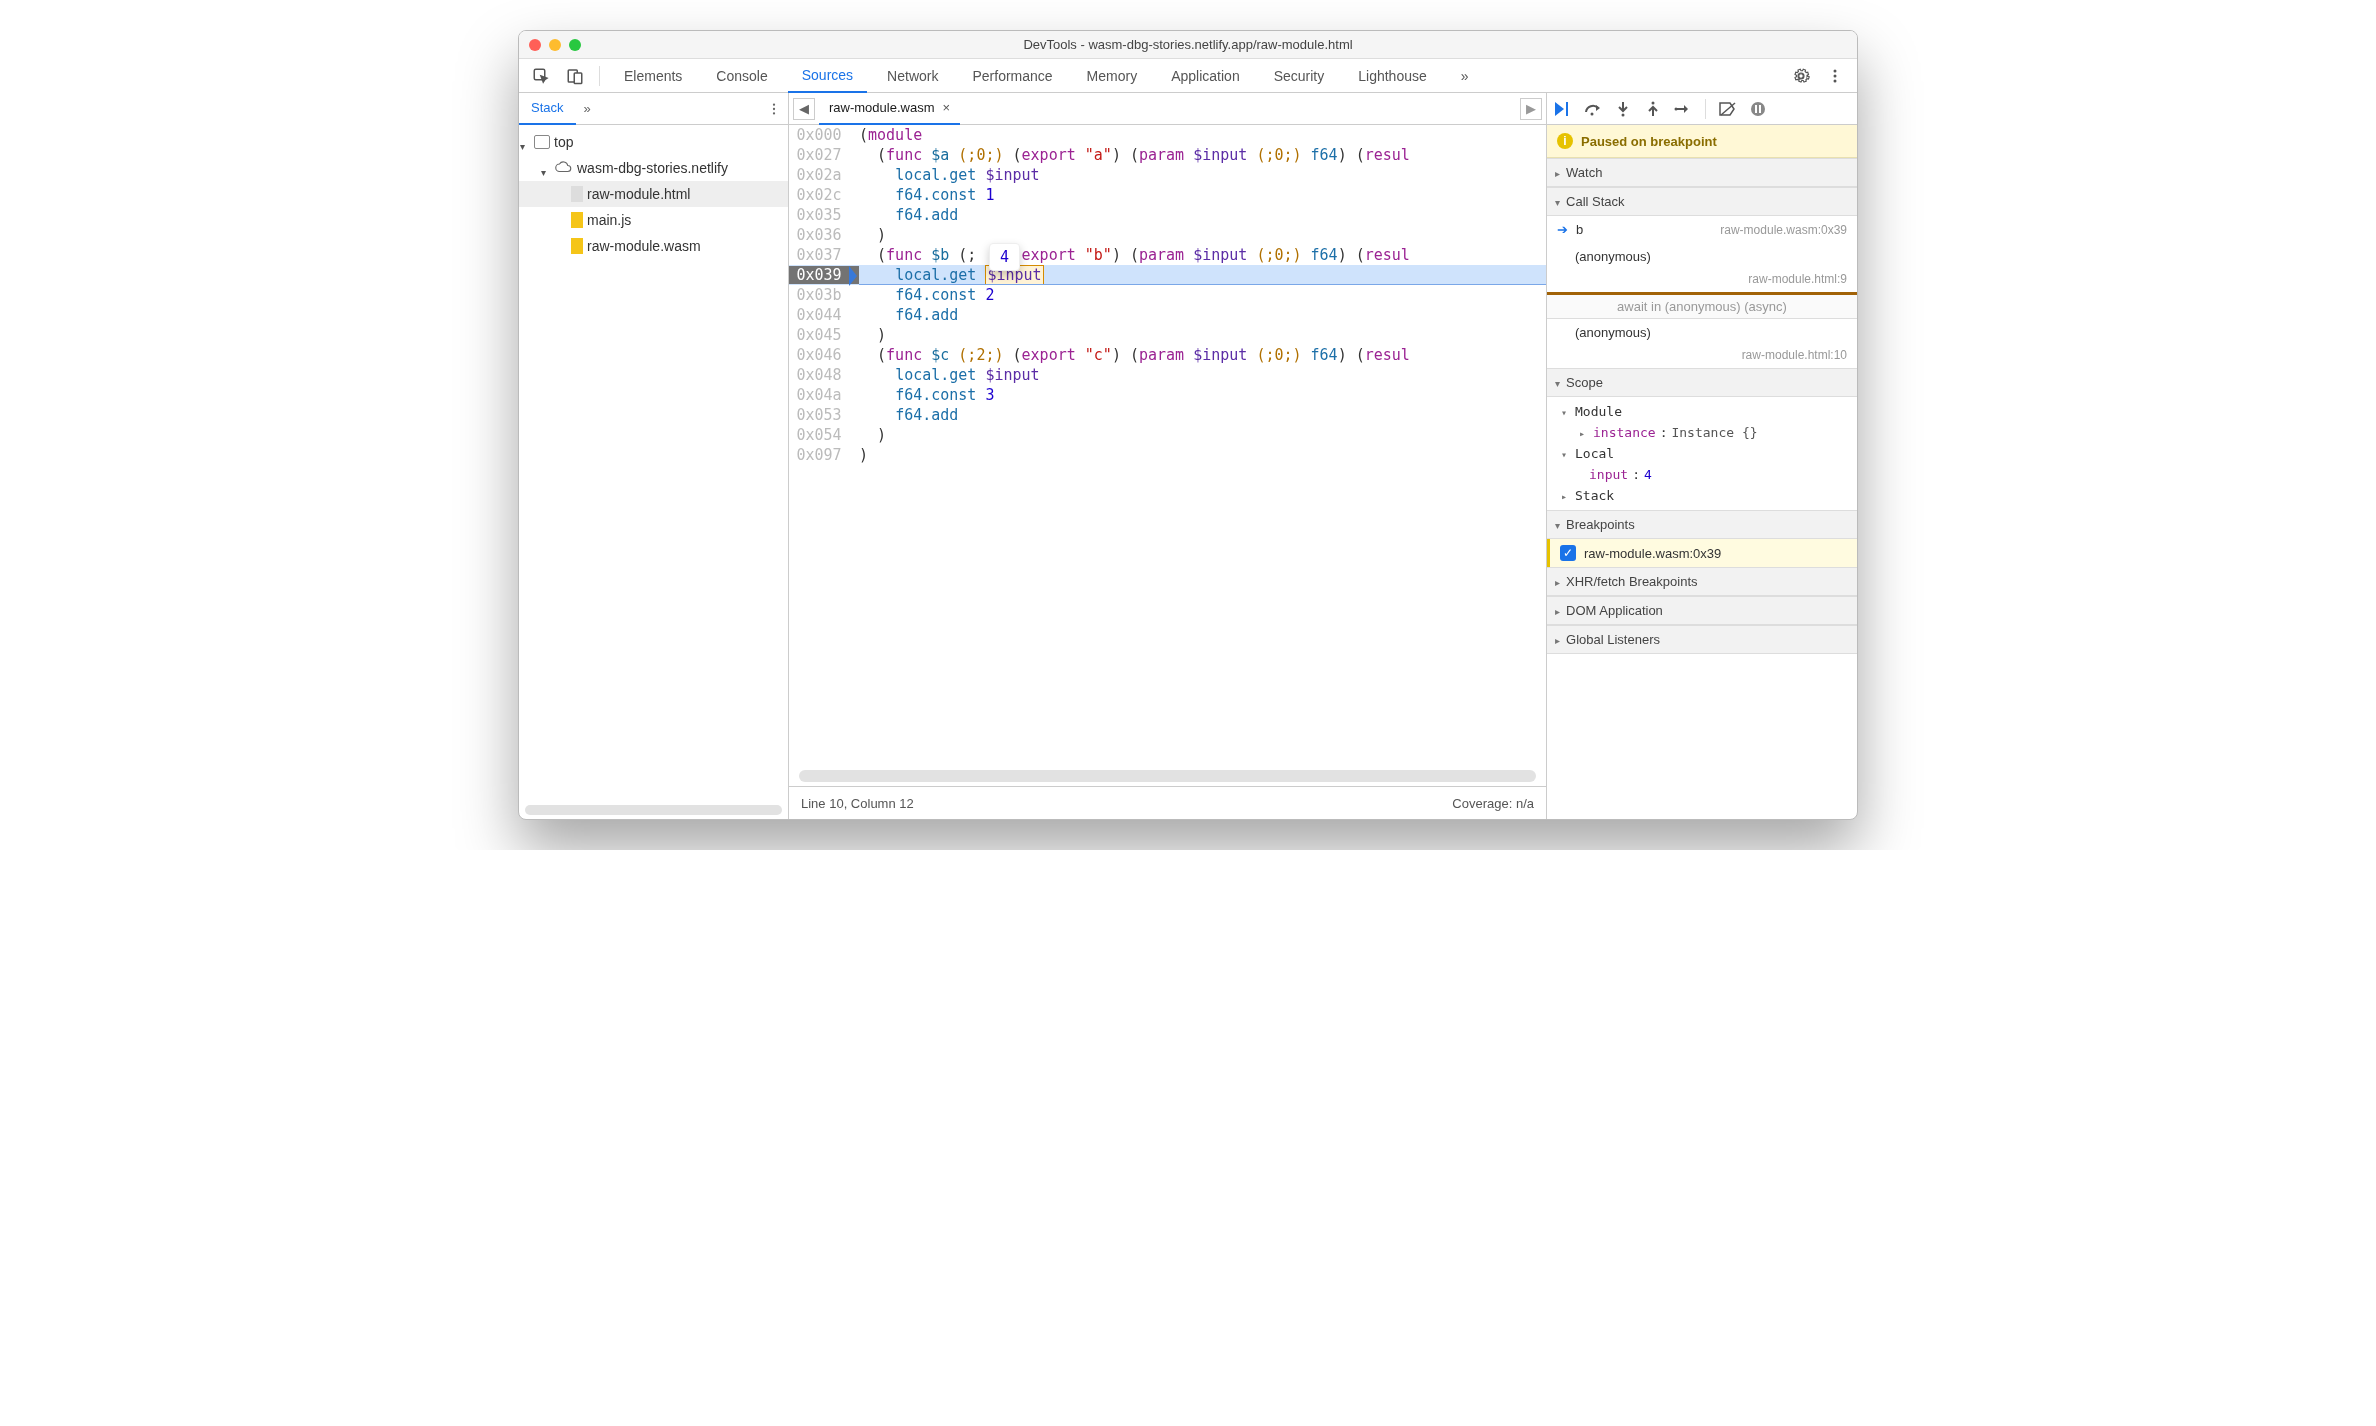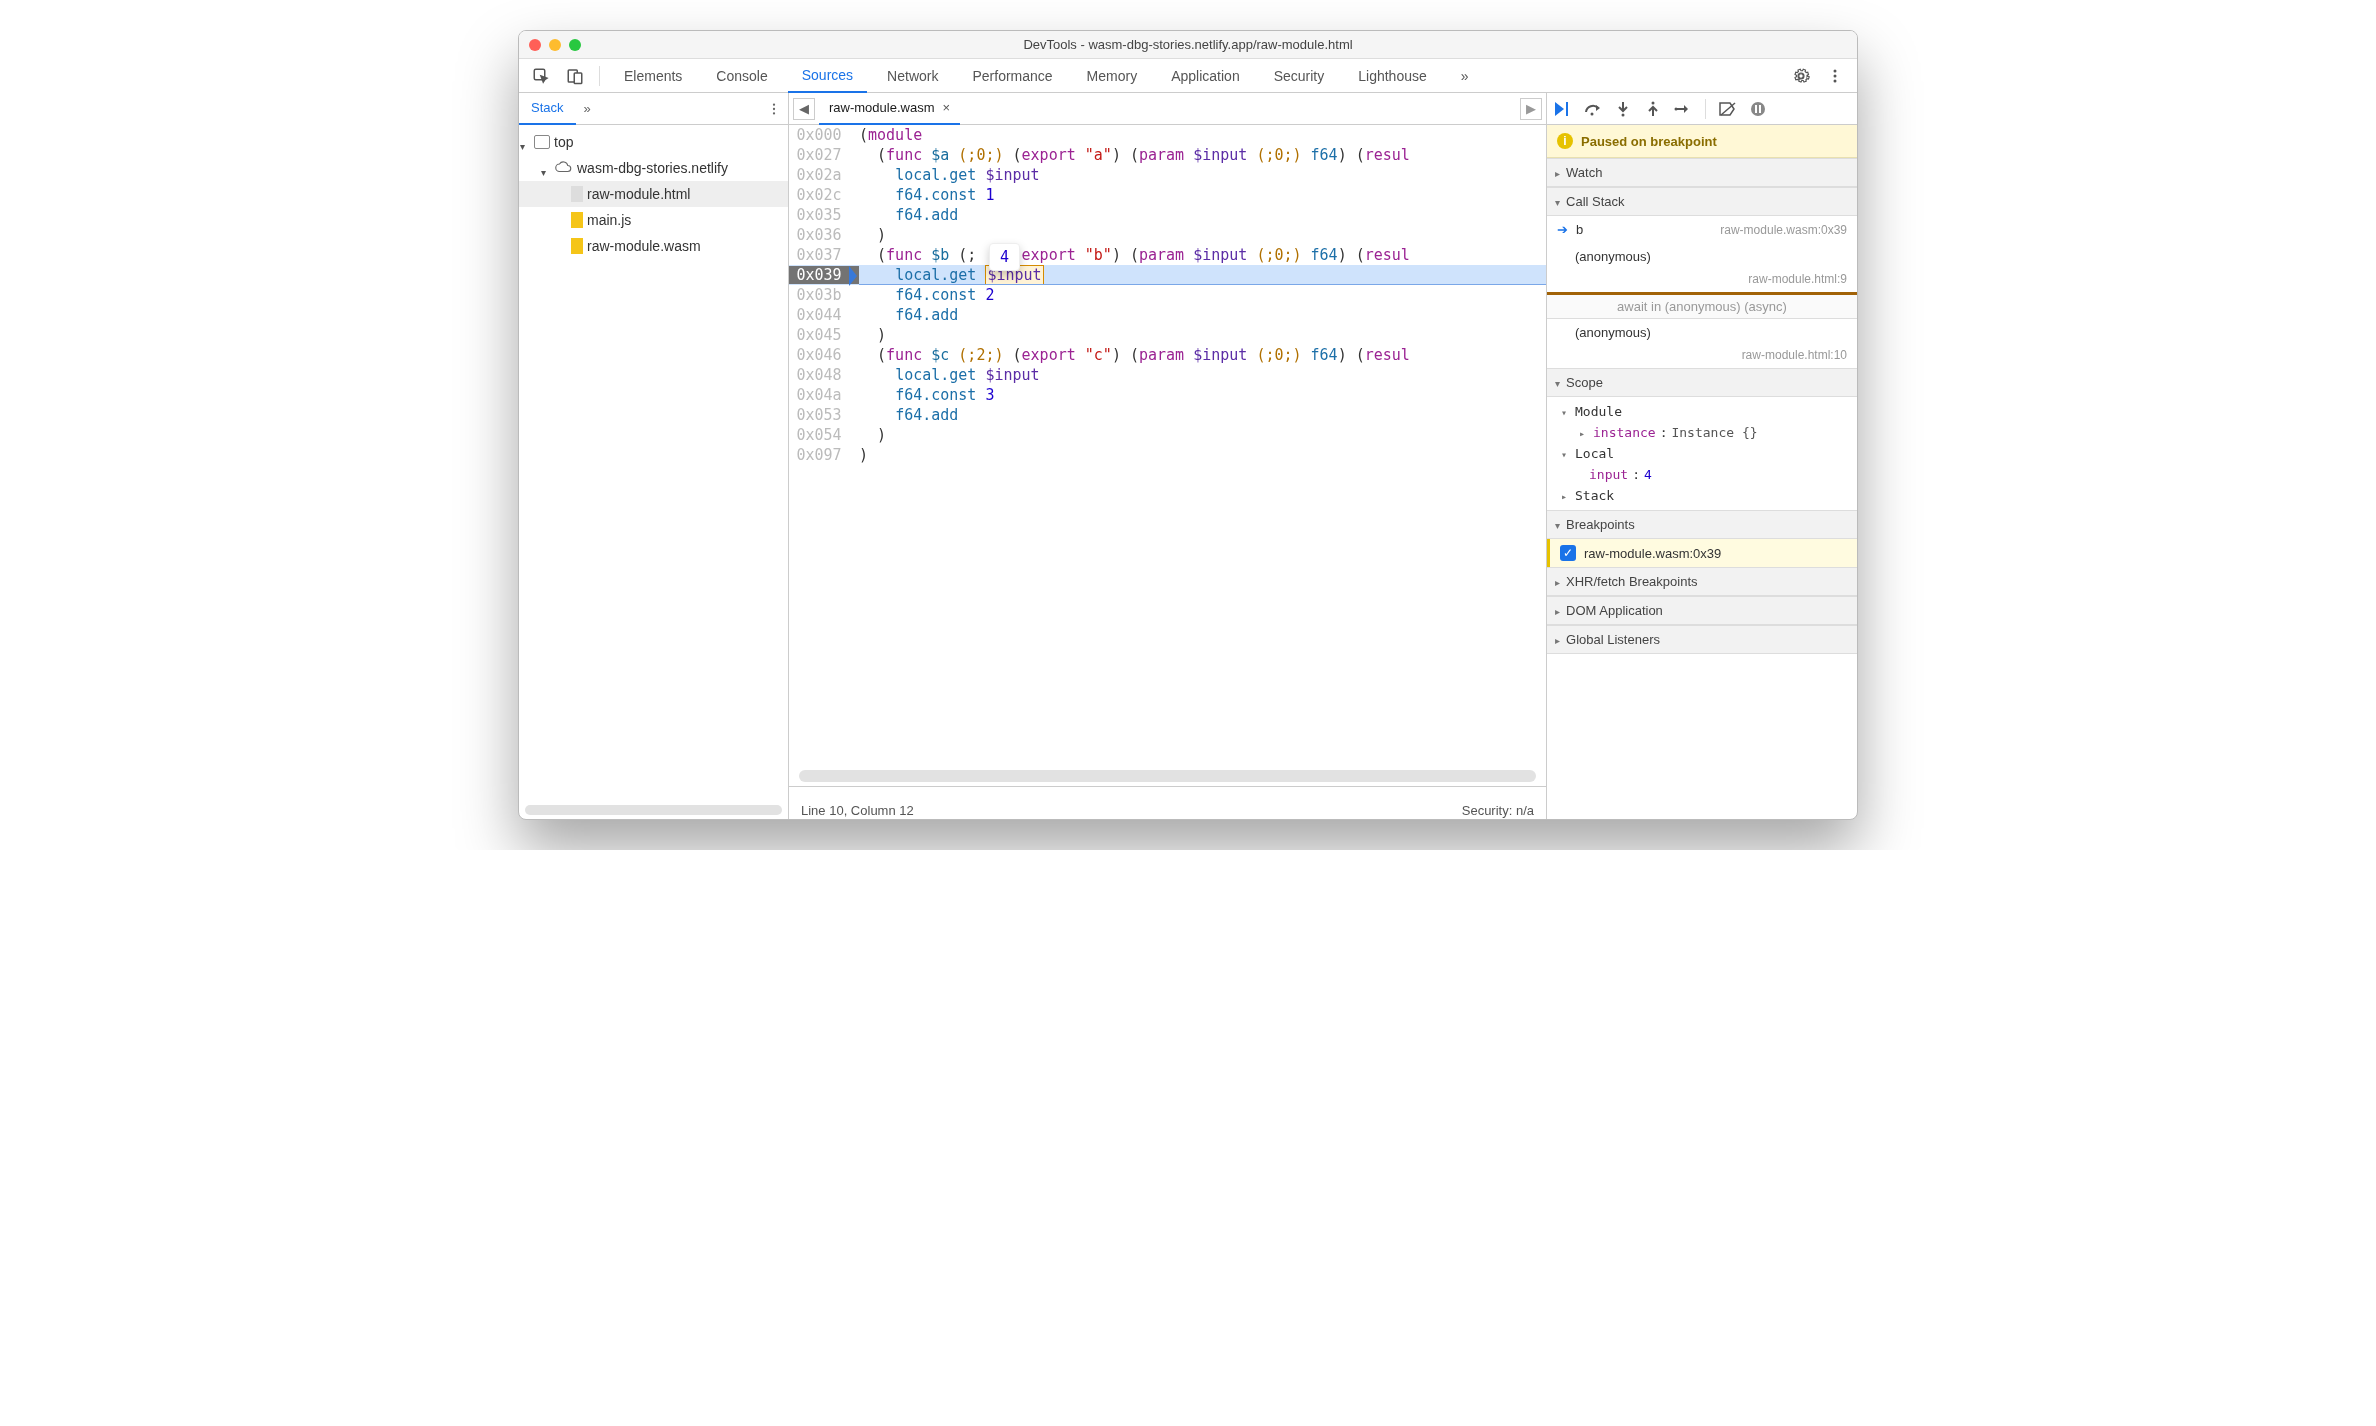--- a/index.html
+++ b/index.html
@@ -47,21 +47,21 @@
   .code { flex:1; overflow:auto; font-family: Menlo, Consolas, monospace; font-size:15px; position:relative; }
   .crow { display:flex; height:20px; align-items:center; white-space:pre; }
   .gutter { width:70px; text-align:center; padding-right:10px; color:#bbb; flex-shrink:0;}
   .crow.current { background:#cfe3fc; }
   .crow.current .gutter { background:#737373; color:#fff; position:relative;}
   .crow.current .gutter::after{content:""; position:absolute; right:-8px; top:0; border:10px solid transparent; border-left:8px solid #3879d9; width:0;height:0;}
   .crow.ul::after{content:"";position:absolute;left:70px;right:0;height:1px;background:#7aa7e8;margin-top:19px;}
   .kw{color:#9b2393;} .fn{color:#1a6e9e;} .cm{color:#b07000;} .str{color:#c41a16;} .num{color:#1c00cf;} .var{color:#5b2da6;} .op{color:#1c6fa8;}
   .tok-box{border:1px solid #d58b00; background:#fff3d6; padding:0 1px;}
   .tooltip{position:absolute; background:#fff; border:1px solid #eee; box-shadow:0 4px 10px rgba(0,0,0,0.2); padding:4px 10px; border-radius:4px; color:#1c00cf; font-family:Menlo,monospace;}
-  .statusbar{height:30px;border-top:1px solid #ccc;display:flex;padding:16px 12px;color:#555;}
+  .statusbar{height:30px;border-top:1px solid #ccc;display:flex;align-items:center;padding:16px 12px;color:#555;}
   .statusbar .r{margin-left:auto;}
   .code-scrollx{height:12px;margin:4px 10px;background:#e2e2e2;border-radius:6px;}
   
   .right { display:flex; flex-direction:column; overflow:auto;}
   .dbgbar{height:32px;border-bottom:1px solid #ccc;display:flex;align-items:center;padding:0 6px;gap:10px;}
   .dbgbar .b{width:20px;height:20px;display:flex;align-items:center;justify-content:center;color:#666;}
   .dbgbar .resume{color:#1a73e8;}
   .dbgbar .vsep{width:1px;height:20px;background:#ddd;margin:0 2px;}
   .paused{background:#fff8d6;border-bottom:1px solid #e8e0b0;padding:8px 10px;display:flex;align-items:center;gap:8px;color:#8a6d00;font-weight:600;}
   .info-circ{width:16px;height:16px;border-radius:50%;background:#e6c200;color:#fff;display:flex;align-items:center;justify-content:center;font-size:12px;}
@@ -205,21 +205,21 @@
           <div class="crow"><div class="gutter">0x048</div><div>    <span class="op">local.get</span> <span class="var">$input</span></div></div>
           <div class="crow"><div class="gutter">0x04a</div><div>    <span class="op">f64.const</span> <span class="num">3</span></div></div>
           <div class="crow"><div class="gutter">0x053</div><div>    <span class="op">f64.add</span></div></div>
           <div class="crow"><div class="gutter">0x054</div><div>  )</div></div>
           <div class="crow"><div class="gutter">0x097</div><div>)</div></div>
           <div class="tooltip" style="left:200px;top:118px">4</div>
       </div>
       <div class="code-scrollx"></div>
       <div class="statusbar">
         <span>Line 10, Column 12</span>
-        <span class="r">Security: n/a</span>
+        <span class="r">Coverage: n/a</span>
       </div>
     </div>
 
     <div class="right">
       <div class="dbgbar">
         <div class="b resume">
             <svg width="18" height="16" viewBox="0 0 18 16">
               <path d="M1 1 L10 8 L1 15 Z" fill="#1a73e8"></path>
               <rect x="12" y="1" width="2" height="14" fill="#1a73e8"></rect>
             </svg>

